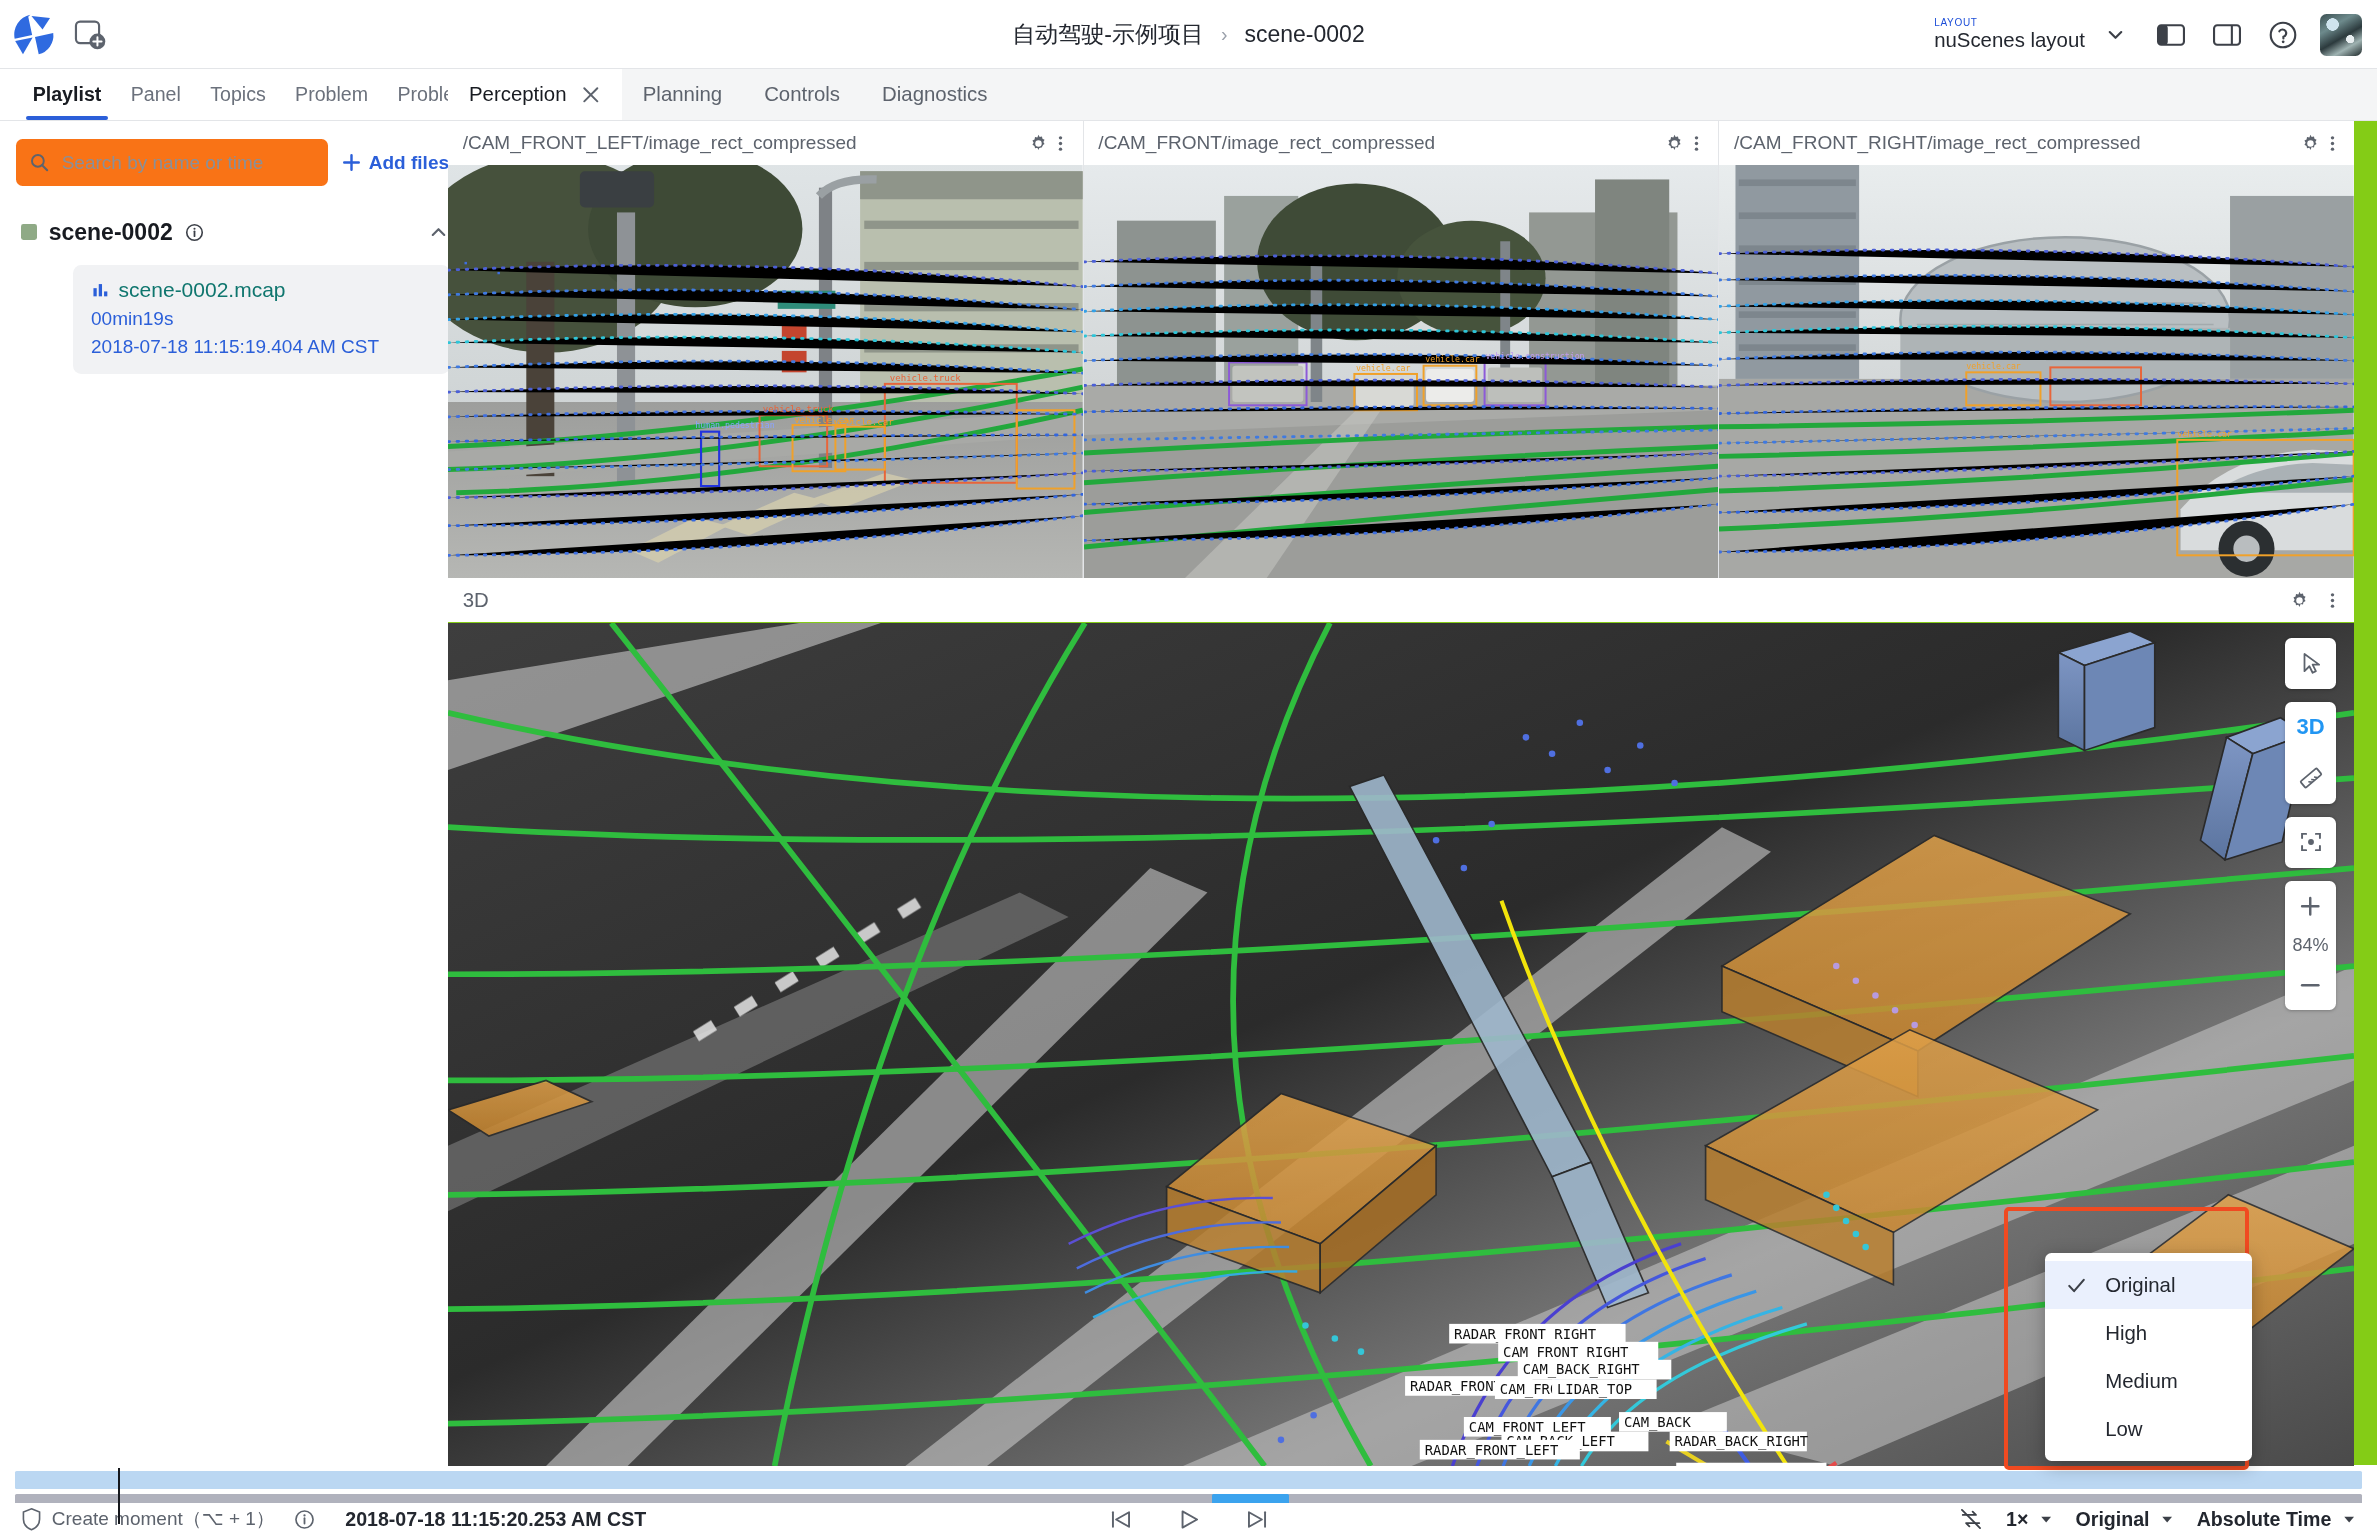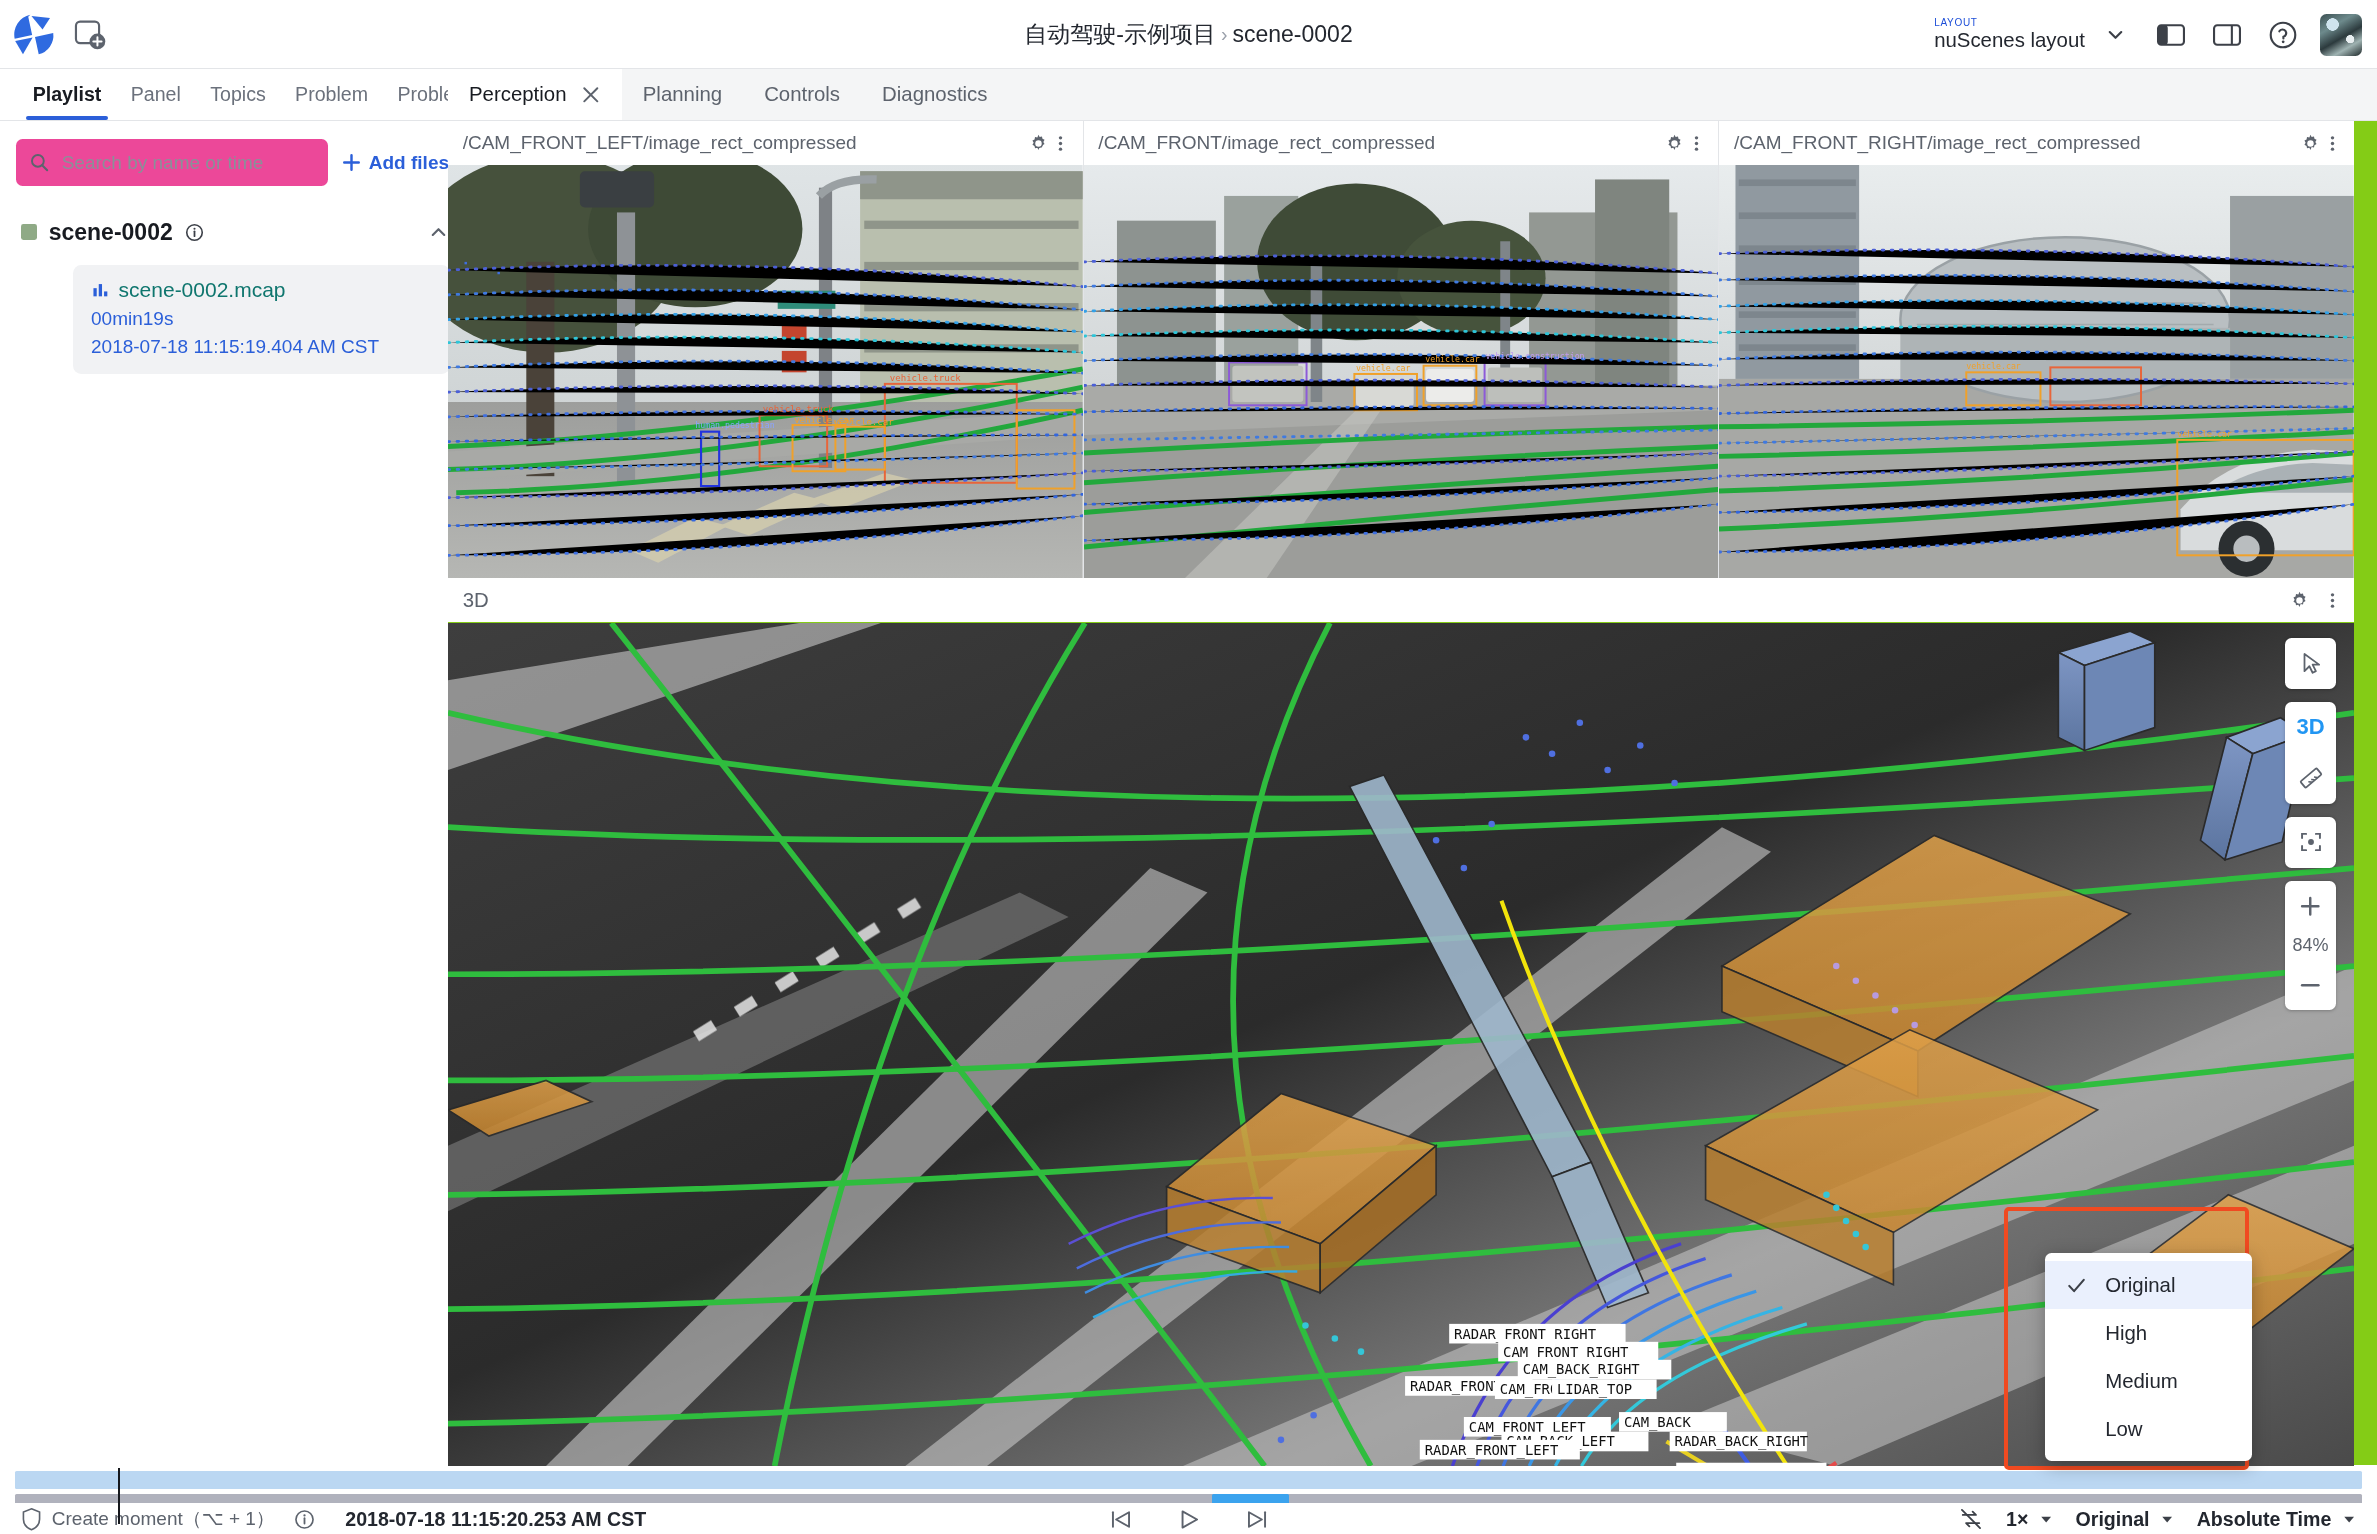--- a/index.html
+++ b/index.html
@@ -16,21 +16,21 @@
     position: absolute; left: 0; top: 0; width: 2377px; height: 69px;
     background: #fff;
     border-bottom: 0.8px solid #e3e5e8;
     display: flex; align-items: center;
   }
   .topbar-left { display: flex; align-items: center; padding-left: 11.4px; gap: 13px; }
   .logo-mark { width: 47px; height: 47px; position: relative; }
   .add-panel-ico { width: 38px; height: 38px; position: relative; cursor: pointer; }
   .breadcrumb {
     position: absolute; left: 50%; transform: translateX(-50%);
-    display: flex; align-items: center; gap: 5px;
+    display: flex; align-items: center; gap: 17px;
     font-size: 23px; color: #23272f; white-space: nowrap; text-align: center;
   }
   .crumb-sep { color: #9aa0ab; font-size: 19.6px; }
   .topbar-right {
     position: absolute; right: 14.7px; top: 0; height: 69px;
     display: flex; align-items: center; gap: 18px;
   }
   .layout-box { display: flex; align-items: center; gap: 11.4px; cursor: pointer; }
   .layout-label { font-size: 10px; letter-spacing: 0.7px; color: #1d4ed8; line-height: 1.25; }
   .layout-value { font-size: 20.4px; color: #23272f; line-height: 1.15; }
@@ -59,21 +59,21 @@
     font-size: 19.6px; color: #6b717c; cursor: pointer; position: relative;
     white-space: nowrap;
   }
   .side-tab.active { color: #181b21; font-weight: bold; }
   .side-tab.active::after {
     content: ''; position: absolute; left: 8.2px; right: 8.2px; bottom: 0;
     height: 4.1px; background: #2b5fd9; border-radius: 2.4px;
   }
   .search-row { display: flex; align-items: center; gap: 13px; padding: 18px 16.3px 8.2px 16.3px; }
   .search-field {
-    flex: 0 0 auto; width: 312px; height: 47px; background: #ec4899; border-radius: 6.5px;
+    flex: 0 0 auto; width: 312px; height: 47px; background: #f97316; border-radius: 6.5px;
     display: flex; align-items: center; gap: 11.4px; padding: 12px 13px; cursor: text;
   }
   .search-field input {
     border: none; outline: none; background: transparent;
     font-size: 19px; color: #23272f; width: 100%;
     font-family: "Liberation Sans", sans-serif;
   }
   .search-field input::placeholder { color: #8a9099; }
   .addfiles-btn {
     display: flex; align-items: center; gap: 6.5px;

